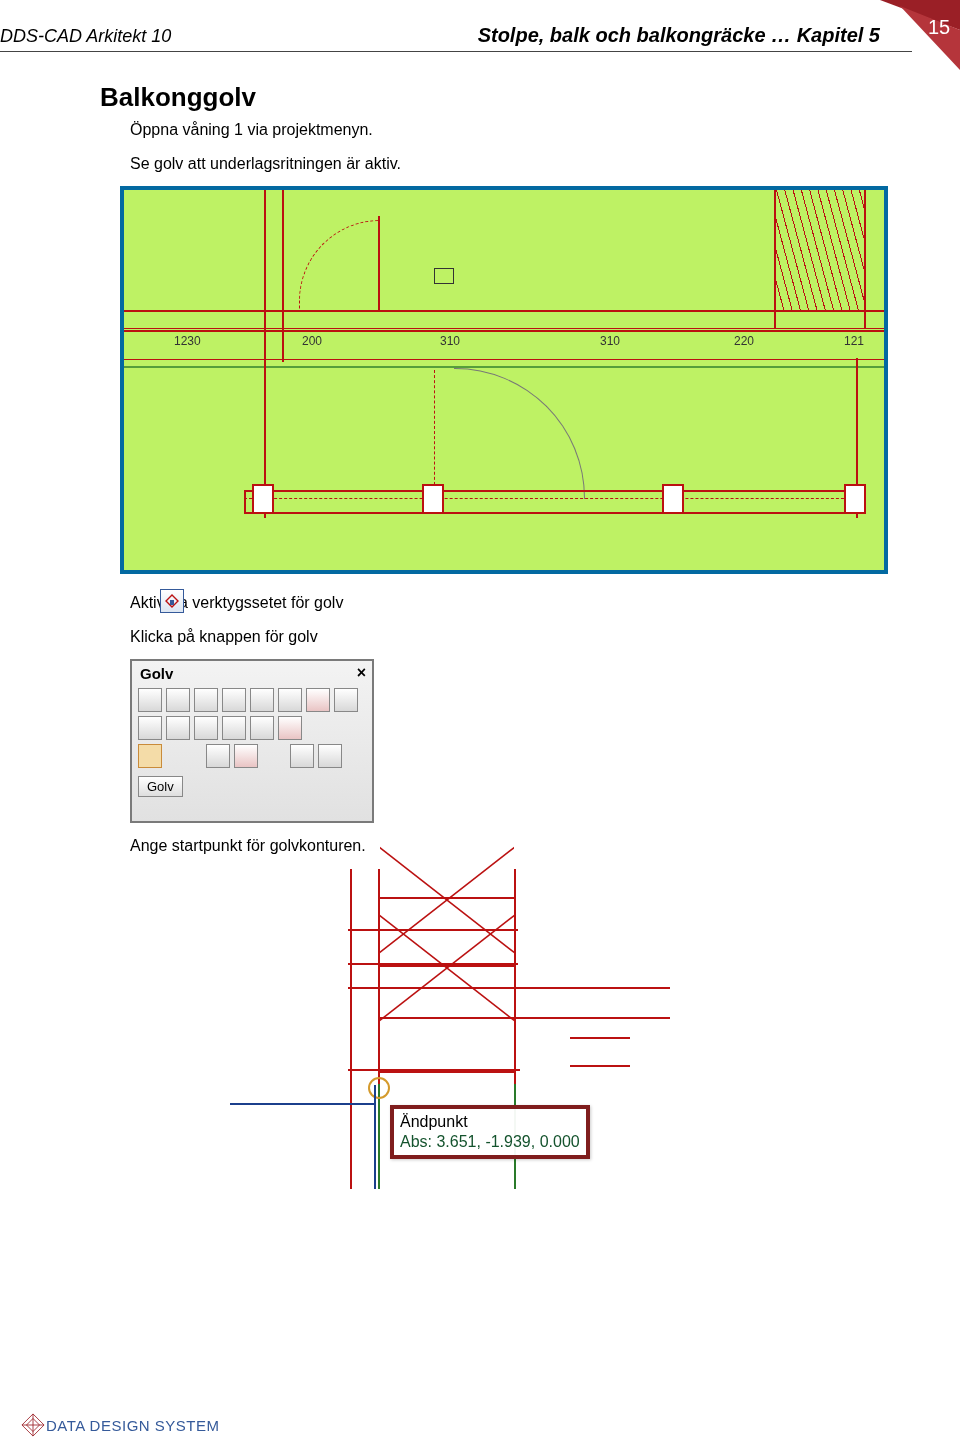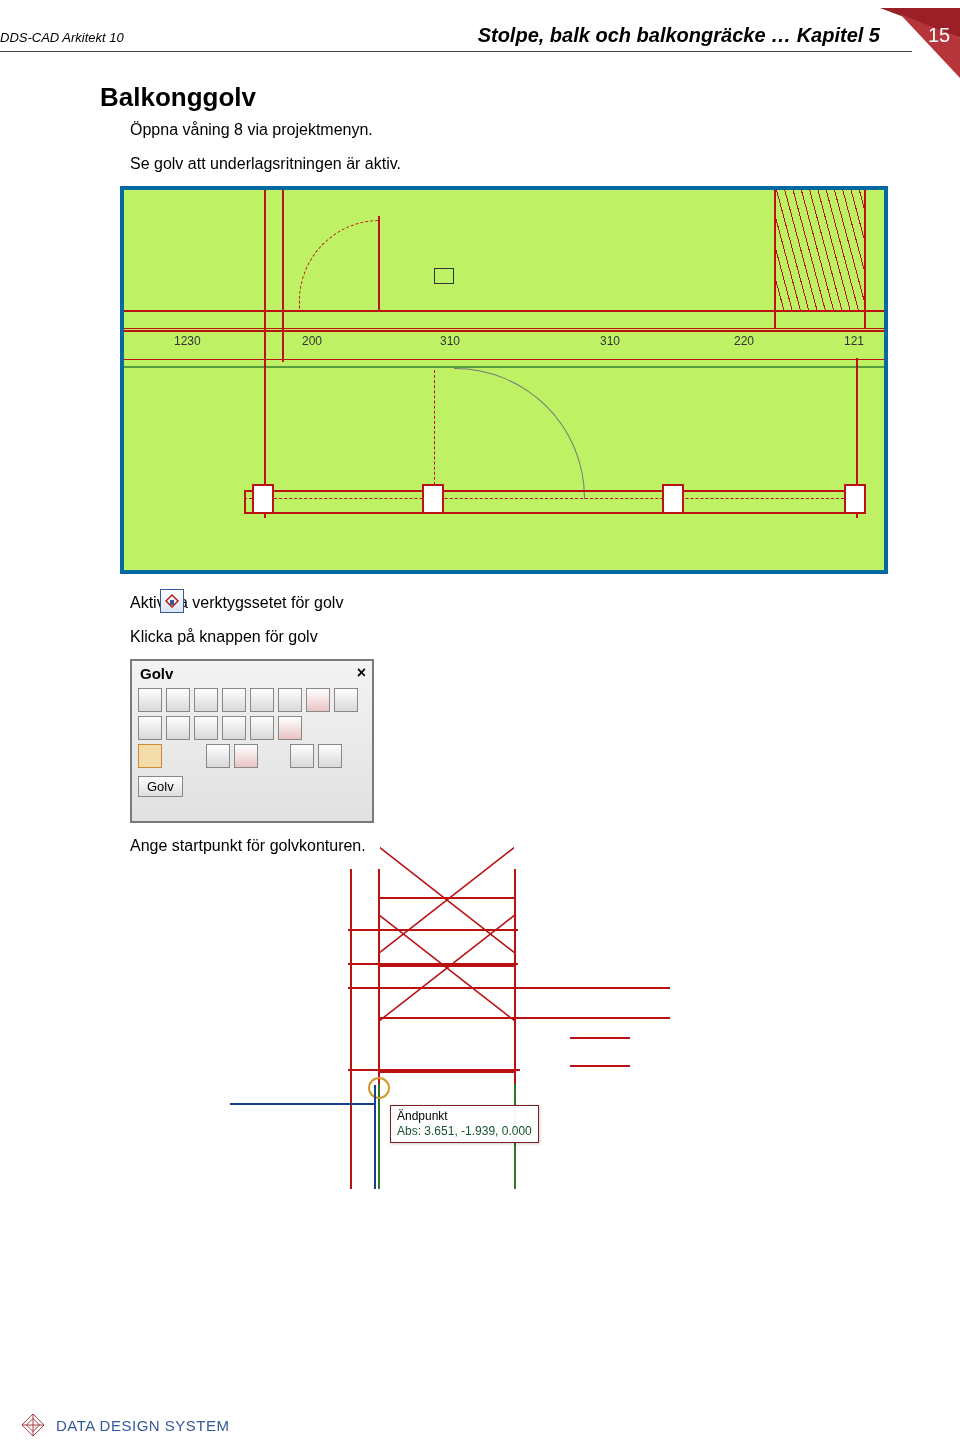--- a/index.html
+++ b/index.html
@@ -19,38 +19,38 @@
   }
   .header-row{
     display:flex;
     align-items:baseline;
     justify-content:space-between;
     padding:0 32px 0 0;
     margin-bottom:4px;
   }
   .header-left{
     font-style:italic;
-    font-size:13px;
+    font-size:18px;
   }
   .header-right{
     font-weight:bold;
     font-style:italic;
     font-size:20px;
   }
   .header-right .chap{
     font-weight:bold;
   }
   .hr-line{
     border:none;
     border-top:1px solid #444;
     margin:4px 0 0 0;
   }
   .page-flag{
     position:absolute;
-    top:8px; right:0;
+    top:0; right:0;
     width:110px; height:90px;
   }
   .page-flag svg{display:block}
   .content{
     margin-left:100px;
     margin-top:30px;
     width:790px;
   }
   h2{
     font-size:26px;
@@ -164,31 +164,31 @@
   }
   .drawing2 .cross::before,.drawing2 .cross::after{
     content:"";position:absolute;inset:0;
   }
   .drawing2 .cross::before{border-top:2px solid #b11;transform:skewY(38deg);}
   .drawing2 .cross::after{border-top:2px solid #b11;transform:skewY(-38deg);}
   .drawing2 .green-v{position:absolute;top:215px;bottom:0;width:2px;background:#2a7a2a;}
   .drawing2 .blue{position:absolute;background:#1b3f8c;}
   .tooltip{
     position:absolute;
-    font-size:12px;
+    font-size:16px;
     background:rgba(255,255,255,.95);
-    border:1px solid #7f1d1d;
+    border:4px solid #7f1d1d;
     padding:3px 6px;
     line-height:1.25;
     box-shadow:1px 1px 3px rgba(0,0,0,.2);
   }
   .footer{
     position:absolute;
     left:20px;bottom:12px;
-    display:flex;align-items:center;gap:10px;
+    display:flex;align-items:center;
     color:#355a9a;
     font-size:15px;
     letter-spacing:.5px;
   }
   .footer-logo{
     width:26px;height:26px;
   }
   .small-caps{font-variant:small-caps;}
   .bold{font-weight:bold;}
 </style>
@@ -208,21 +208,21 @@
   <div class="header-row">
     <span class="header-left">DDS-CAD Arkitekt 10</span>
     <span class="header-right">
       <span>Stolpe, balk och balkongräcke</span><span class="chap"> … Kapitel 5</span>
     </span>
   </div>
   <hr class="hr-line">
 
   <div class="content">
     <h2>Balkonggolv</h2>
-    <p class="para">Öppna våning 8 via projektmenyn.</p>
+    <p class="para">Öppna våning 1 via projektmenyn.</p>
     <p class="para">Se golv att underlagsritningen är aktiv.</p>
 
     <div class="figure">
       <div class="drawing1">
 
         <div class="v" style="left:140px;top:0;height:172px"></div>
         <div class="v" style="left:158px;top:0;height:172px"></div>
         <div class="v" style="left:650px;top:0;height:138px"></div>
         <div class="v" style="left:740px;top:0;height:138px"></div>
 

